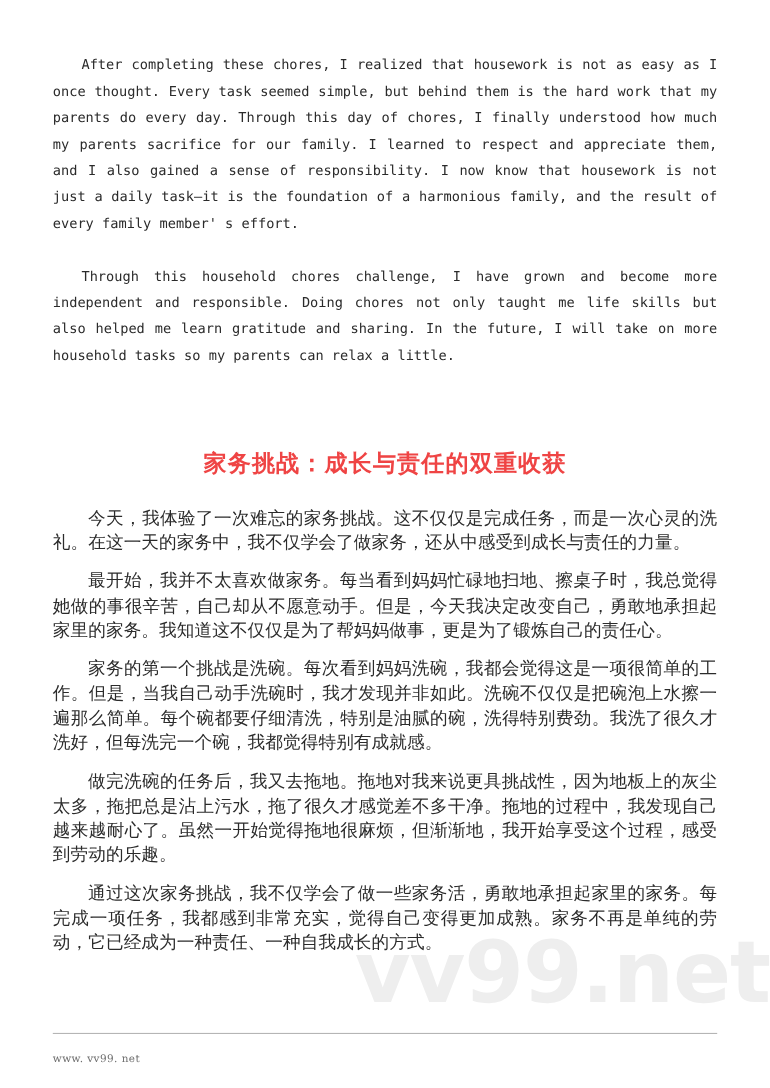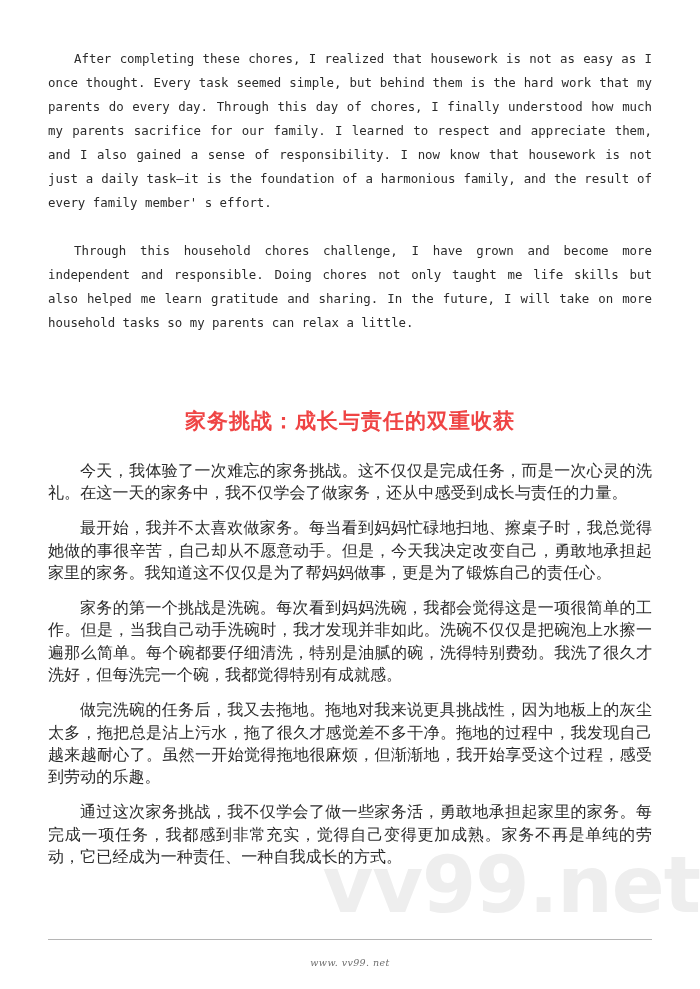--- a/index.html
+++ b/index.html
@@ -106,23 +106,22 @@
     bottom: 21px;
     z-index: 3;
   }
   .footer-rule {
     height: 1px;
     background: #b5b5b5;
     width: 100%;
   }
   .footer-text {
     margin-top: 17px;
-    text-align: center;
+    text-align: left;
     font-family: "DejaVu Serif", "Liberation Serif", serif;
-    font-style: italic;
     font-size: 9.5px;
     letter-spacing: 0.4px;
     color: #6e6e6e;
   }
 </style>
 </head>
 <body>
 
 <div class="page">
 

